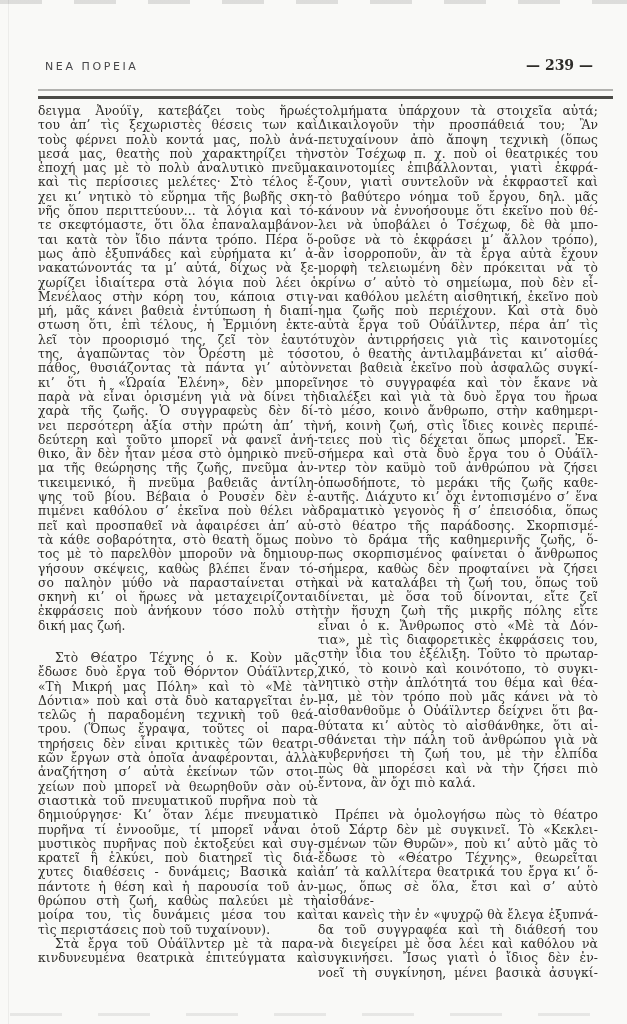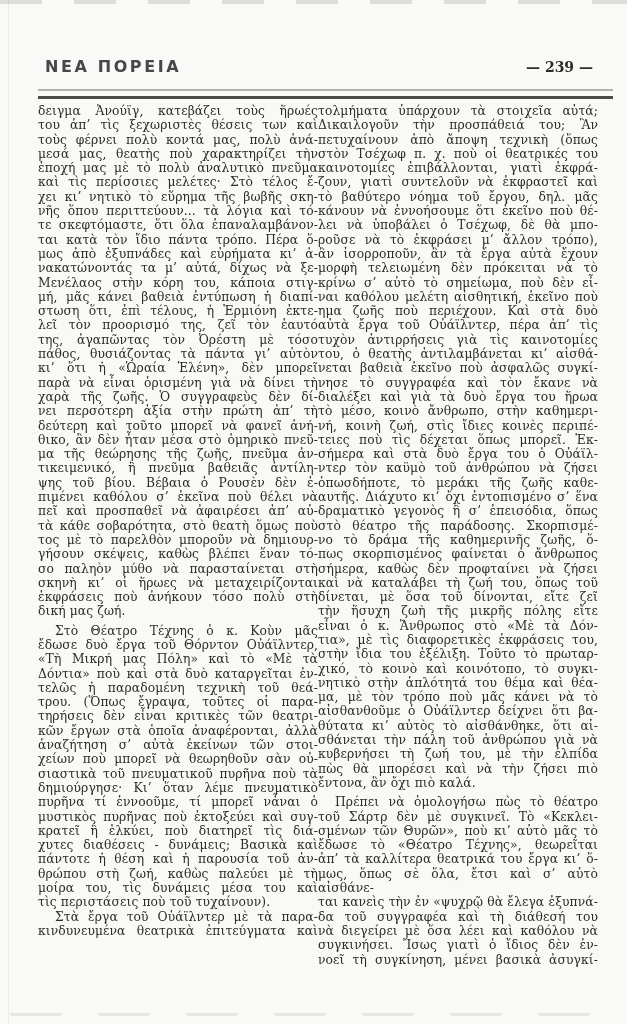--- a/index.html
+++ b/index.html
@@ -29,42 +29,42 @@
   .scan-edge-left {
     position: absolute; top: 0; bottom: 0; left: 8px; width: 1px;
     background: rgba(0,0,0,.05);
   }
   .header {
     position: absolute; top: 57px; left: 45px; right: 34px;
     display: flex; justify-content: space-between; align-items: baseline;
   }
   .magazine-title {
     font-family: "DejaVu Sans", sans-serif;
-    font-size: 16px; font-weight: 700;
+    font-size: 11px; font-weight: 400;
     letter-spacing: 2.6px;
     color: var(--header-ink, #47474a);
   }
   .page-number {
     font-family: "DejaVu Serif", serif;
     font-size: 14px; font-weight: 700;
     color: var(--ink, #3c3c3a);
   }
   .header-rule {
     position: absolute; top: 89px; left: 38px; right: 14px;
     height: 5px;
     border-top: 2px solid var(--rule-light, #b2b2af);
     border-bottom: 3px solid var(--rule-dark, #4a4a46);
   }
   .columns {
     position: absolute; top: 104px; left: 38px; width: 572px;
     display: flex; gap: 0;
   }
   .col { width: 280px; }
   .para { margin: 0; }
-  .para.gap { margin-top: 5px; }
+  .para.gap { margin-top: 18px; }
   .para.indent .line:first-child { text-indent: 17px; }
   .line {
     font-size: 12.3px;
     line-height: 14.3px;
     text-align: justify;
     text-align-last: justify;
     letter-spacing: 0.1px;
   }
   .line.endshort { text-align-last: left; }
 </style>
@@ -90,20 +90,21 @@
           <div class="line">τοὺς φέρνει πολὺ κοντά μας, πολὺ ἀνά-</div>
           <div class="line">μεσά μας, θεατὴς ποὺ χαρακτηρίζει τὴν</div>
           <div class="line">ἐποχή μας μὲ τὸ πολὺ ἀναλυτικὸ πνεῦμα</div>
           <div class="line">καὶ τὶς περίσσιες μελέτες· Στὸ τέλος ἔ-</div>
           <div class="line">χει κι’ νητικὸ τὸ εὕρημα τῆς βωβῆς σκη-</div>
           <div class="line">νῆς ὅπου περιττεύουν... τὰ λόγια καὶ τό-</div>
           <div class="line">τε σκεφτόμαστε, ὅτι ὅλα ἐπαναλαμβάνον-</div>
           <div class="line">ται κατὰ τὸν ἴδιο πάντα τρόπο. Πέρα ὅ-</div>
           <div class="line">μως ἀπὸ ἐξυπνάδες καὶ εὑρήματα κι’ ἀ-</div>
           <div class="line">νακατώνοντάς τα μ’ αὐτά, δίχως νὰ ξε-</div>
+          <div class="line">χωρίζει ἰδιαίτερα στὰ λόγια ποὺ λέει ὁ</div>
           <div class="line">Μενέλαος στὴν κόρη του, κάποια στιγ-</div>
           <div class="line">μή, μᾶς κάνει βαθειὰ ἐντύπωση ἡ διαπί-</div>
           <div class="line">στωση ὅτι, ἐπὶ τέλους, ἡ Ἑρμιόνη ἐκτε-</div>
           <div class="line">λεῖ τὸν προορισμό της, ζεῖ τὸν ἑαυτό</div>
           <div class="line">της, ἀγαπῶντας τὸν Ὀρέστη μὲ τόσο</div>
           <div class="line">πάθος, θυσιάζοντας τὰ πάντα γι’ αὐτὸν</div>
           <div class="line">κι’ ὅτι ἡ «Ὡραία Ἑλένη», δὲν μπορεῖ</div>
           <div class="line">παρὰ νὰ εἶναι ὁρισμένη γιὰ νὰ δίνει τὴ</div>
           <div class="line">χαρὰ τῆς ζωῆς. Ὁ συγγραφεὺς δὲν δί-</div>
           <div class="line">νει περσότερη ἀξία στὴν πρώτη ἀπ’ τὴ</div>

